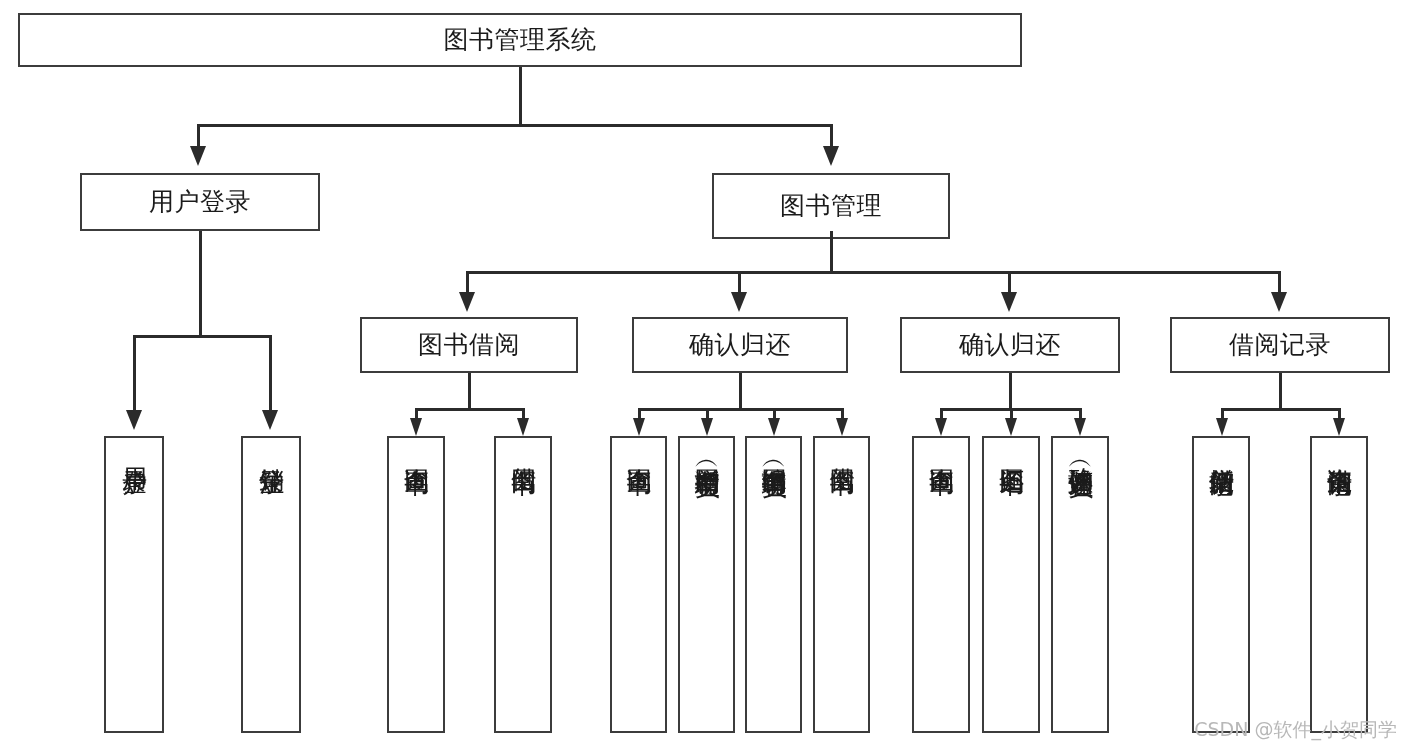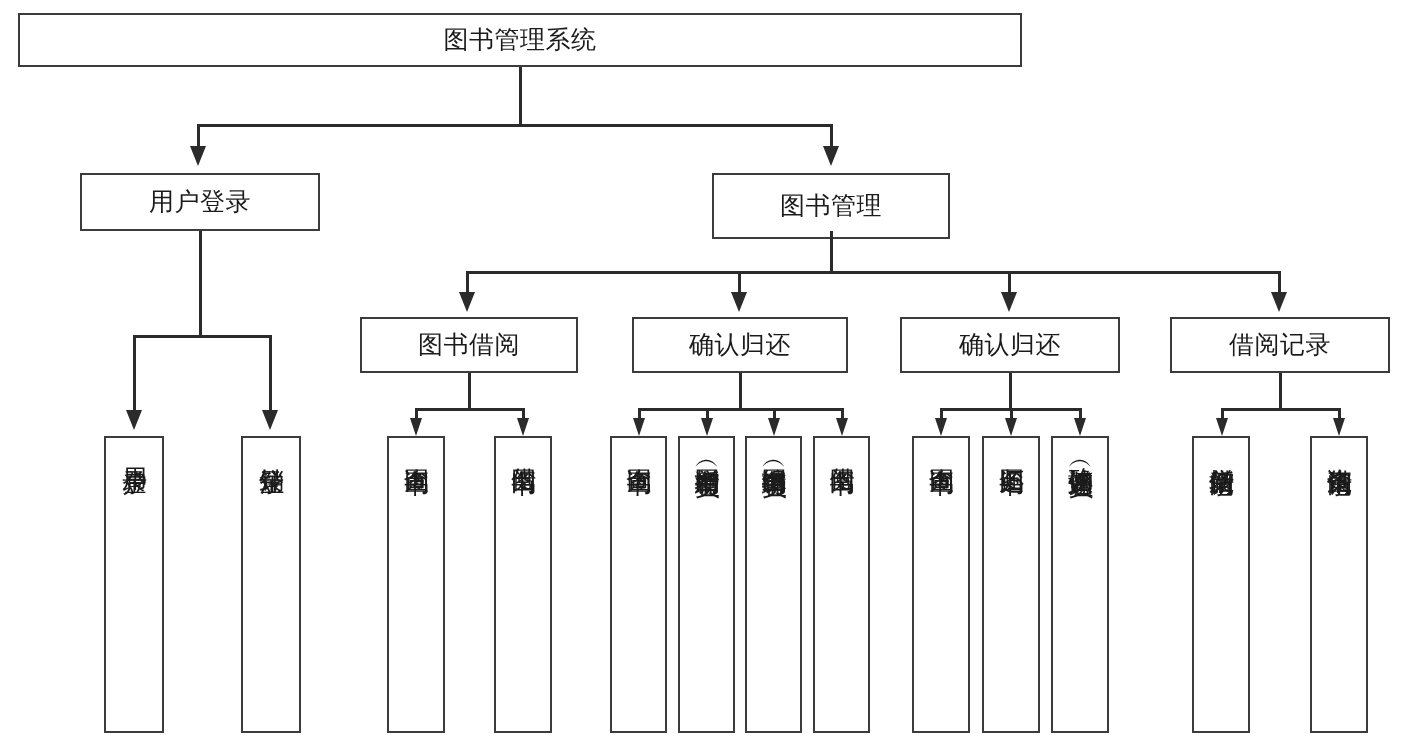--- a/index.html
+++ b/index.html
@@ -205,14 +205,15 @@
   <div class="conn conn-v" style="left:1338px; top:408px; width:3px; height:12px;"></div>
   <div class="arrow arrow-narrow" style="left:1333px; top:418px;"></div>
 
   <div class="node node-v" style="left:1192px; top:436px; width:58px; height:297px;">
     <span class="label">新增借阅记录</span>
   </div>
   <div class="node node-v" style="left:1310px; top:436px; width:58px; height:297px;">
     <span class="label">查询借阅记录</span>
   </div>
 
+  <div id="watermark">CSDN @软件_小贺同学</div>
 
 </div>
 
 </body></html>

